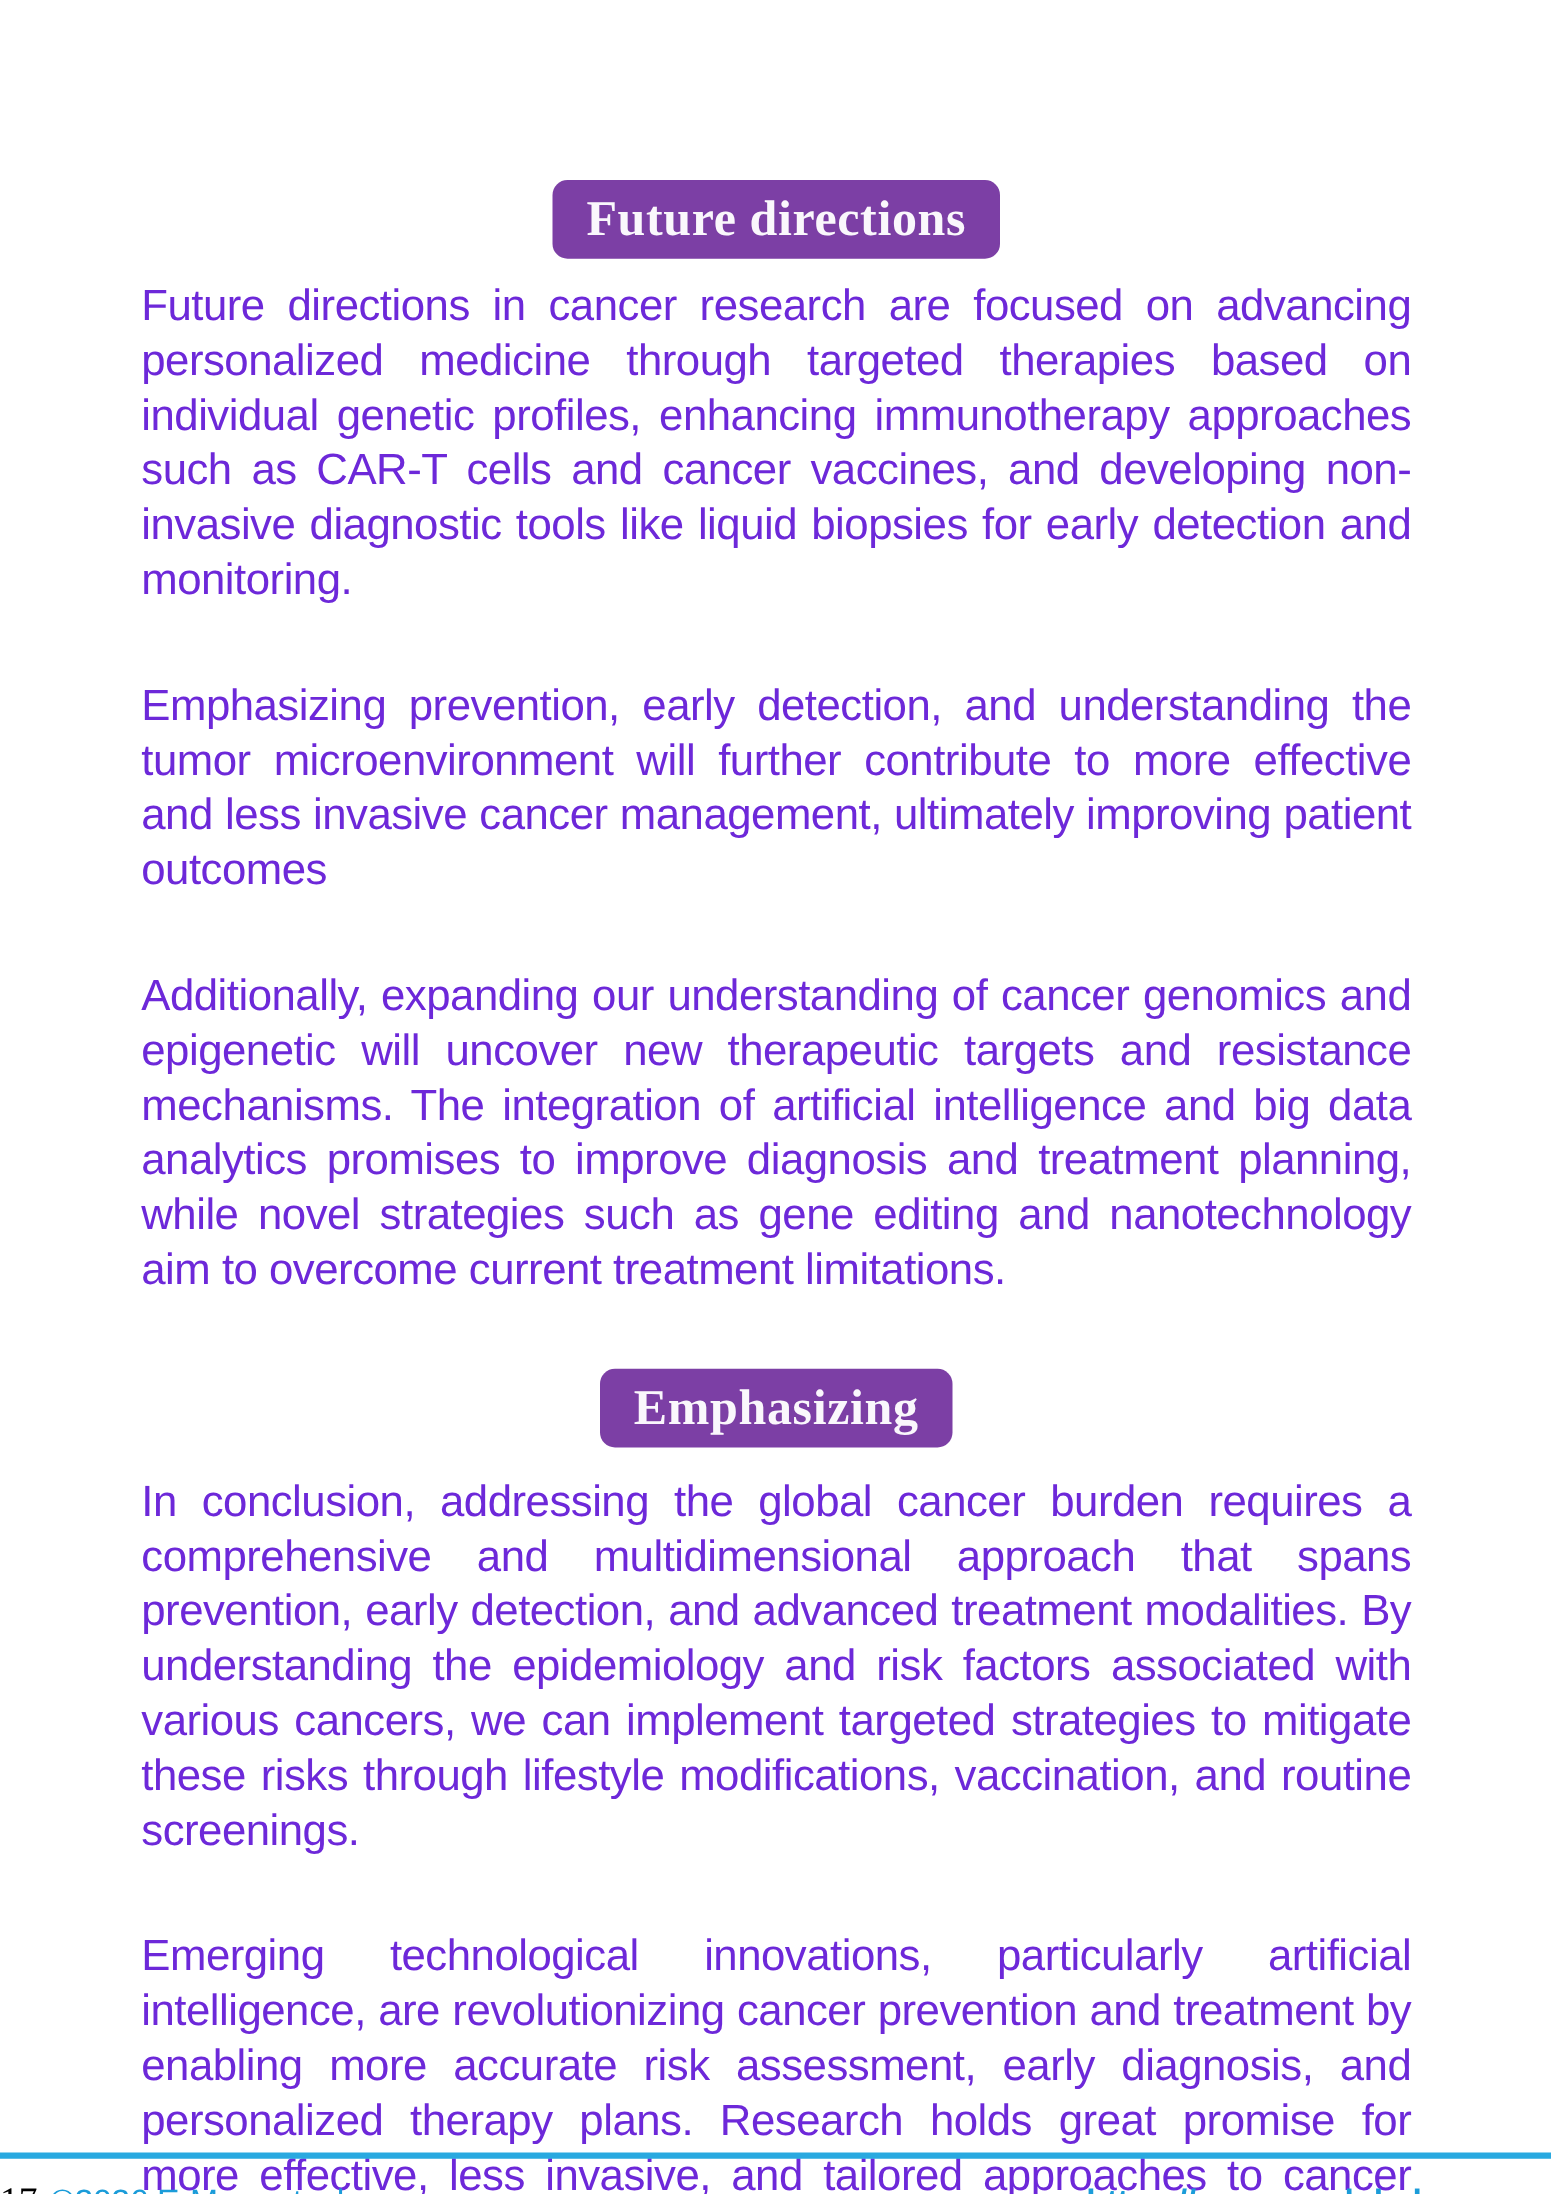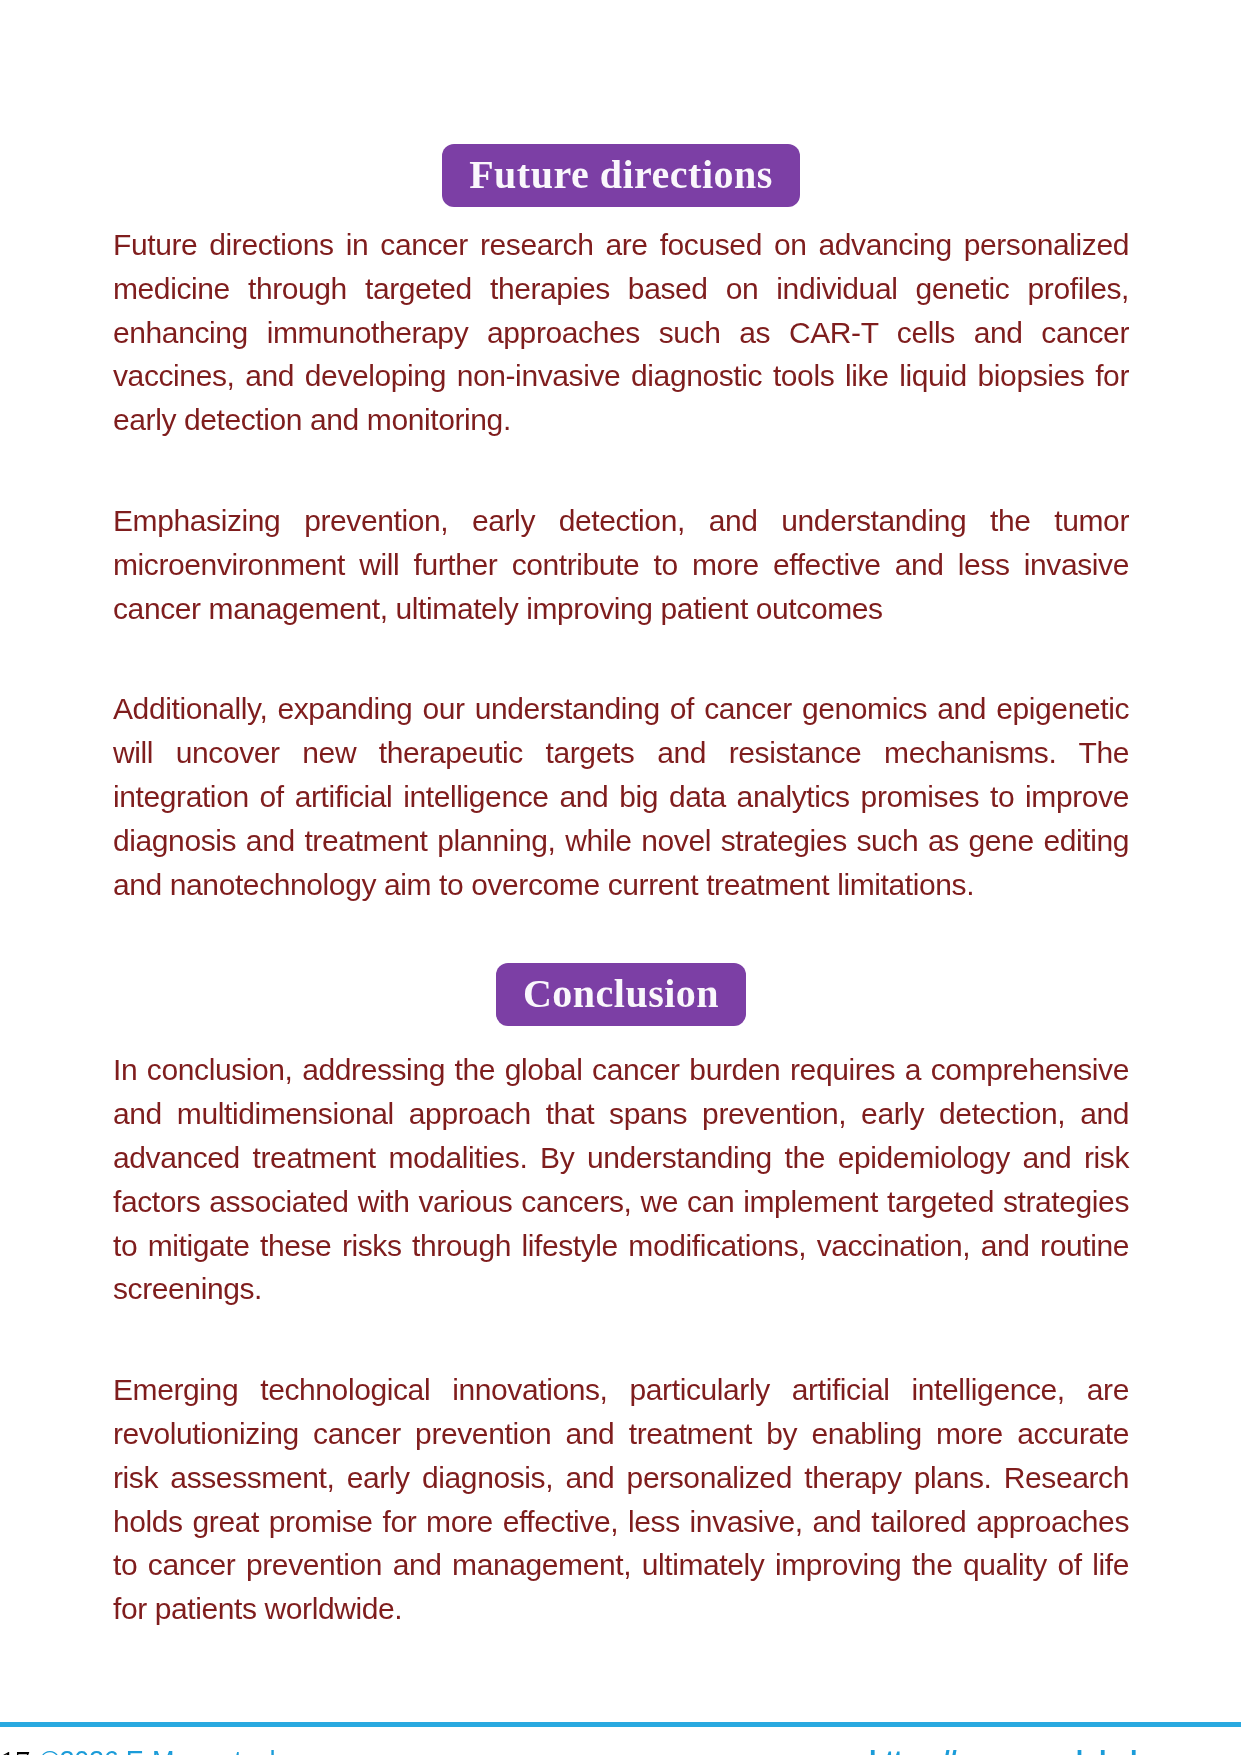--- a/index.html
+++ b/index.html
@@ -38,23 +38,23 @@
     font-family: "Liberation Serif", serif;
     font-weight: bold;
     font-size: 40px;
     line-height: 48px;
     padding: 7px 27px 8px 27px;
     border-radius: 12px;
     letter-spacing: 0.5px;
   }
   p.body-text {
     margin: 0 0 57px 0;
-    font-size: 30px;
+    font-size: 35px;
     line-height: 43.8px;
-    color: #7f1d1d;
+    color: #6d28d9;
     text-align: justify;
     letter-spacing: -0.4px;
   }
   p.body-text:last-of-type {
     margin-bottom: 0;
   }
   .footer-divider {
     position: absolute;
     left: 0;
     top: 1678px;
@@ -110,21 +110,21 @@
       <span class="badge">Future directions</span>
     </div>
 
     <p class="body-text">Future directions in cancer research are focused on advancing personalized medicine through targeted therapies based on individual genetic profiles, enhancing immunotherapy approaches such as CAR-T cells and cancer vaccines, and developing non-invasive diagnostic tools like liquid biopsies for early detection and monitoring.</p>
 
     <p class="body-text">Emphasizing prevention, early detection, and understanding the tumor microenvironment will further contribute to more effective and less invasive cancer management, ultimately improving patient outcomes</p>
 
     <p class="body-text">Additionally, expanding our understanding of cancer genomics and epigenetic will uncover new therapeutic targets and resistance mechanisms. The integration of artificial intelligence and big data analytics promises to improve diagnosis and treatment planning, while novel strategies such as gene editing and nanotechnology aim to overcome current treatment limitations.</p>
 
     <div class="badge-row conclusion">
-      <span class="badge">Conclusion</span>
+      <span class="badge">Emphasizing</span>
     </div>
 
     <p class="body-text">In conclusion, addressing the global cancer burden requires a comprehensive and multidimensional approach that spans prevention, early detection, and advanced treatment modalities. By understanding the epidemiology and risk factors associated with various cancers, we can implement targeted strategies to mitigate these risks through lifestyle modifications, vaccination, and routine screenings.</p>
 
 
     <p class="body-text">Emerging technological innovations, particularly artificial intelligence, are revolutionizing cancer prevention and treatment by enabling more accurate risk assessment, early diagnosis, and personalized therapy plans. Research holds great promise for more effective, less invasive, and tailored approaches to cancer prevention and management, ultimately improving the quality of life for patients worldwide.</p>
 
   </div>
 
   <div class="footer-divider"></div>

